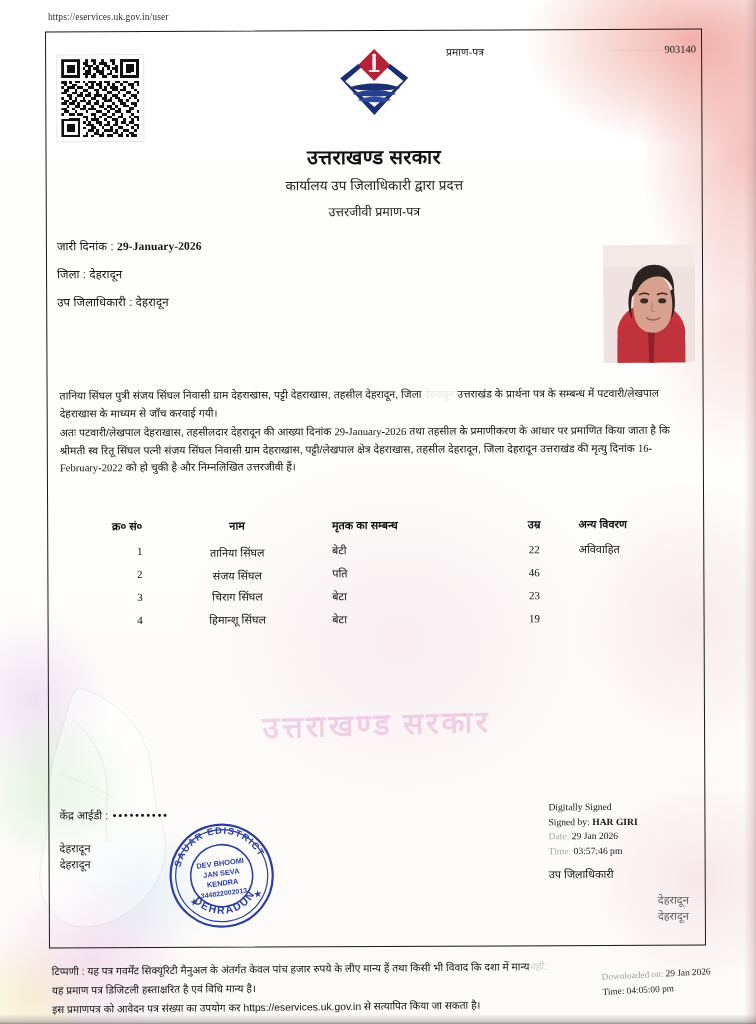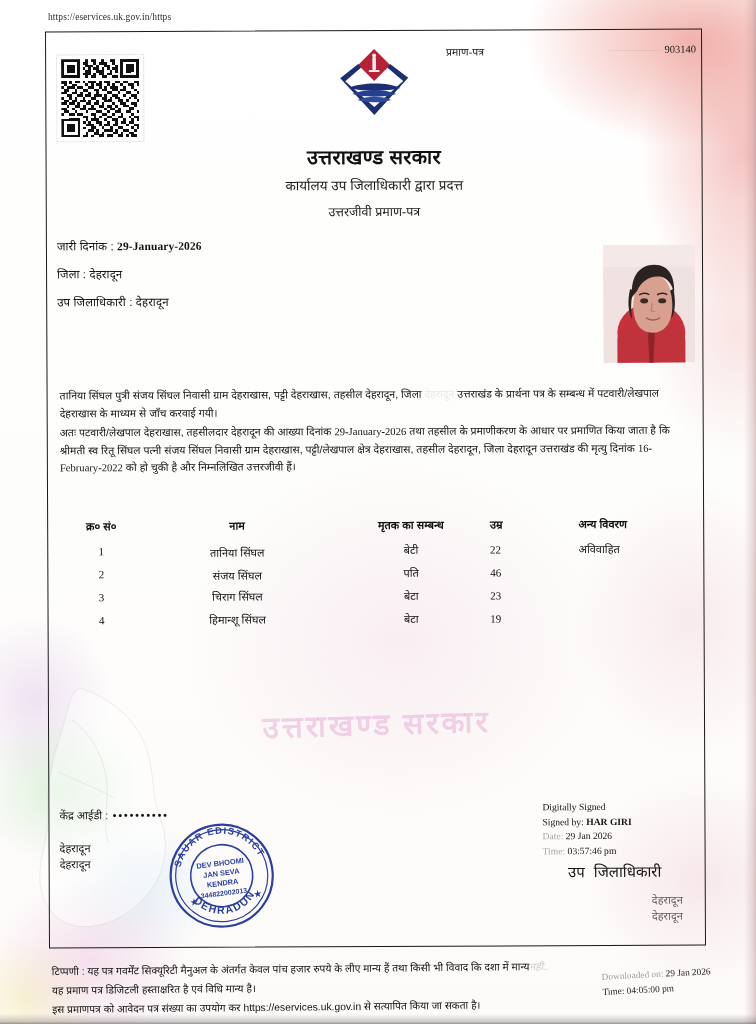--- a/index.html
+++ b/index.html
@@ -109,24 +109,24 @@
   .gap{color:rgba(30,30,30,.10);}
   .dt{font-family:"Liberation Serif","DejaVu Serif",serif;}
 
   
   .tbl{
     position:absolute;left:12px;top:483px;width:632px;
     border-collapse:collapse;font-size:11px;color:#111;
   }
   .tbl th{font-weight:bold;font-size:11px;padding:3px 0 6px 0;}
   .tbl td{padding:4px 0;}
-  .c-sno{width:13%;text-align:center;}
+  .c-sno{width:13%;text-align:right;}
   .c-name{width:30%;text-align:center;}
-  .c-rel{width:25%;text-align:center;}
-  .c-age{width:14%;text-align:left;}
+  .c-rel{width:25%;text-align:left;}
+  .c-age{width:14%;text-align:center;}
   .c-oth{width:18%;text-align:left;}
   .tbl td.c-sno,.tbl td.c-age{font-family:"Liberation Serif","DejaVu Serif",serif;}
 
   
   .tbl tr.r1 td.c-name{transform:translateY(2px);}
   .tbl tr.r2 td.c-name{transform:translateY(2px);}
 
   
   .wm{
     position:absolute;left:0;right:0;top:672px;text-align:center;
@@ -140,28 +140,28 @@
   .kendra .dots{font-family:"Liberation Mono","DejaVu Sans Mono",monospace;letter-spacing:-1px;}
   .kendra .l2{margin-top:18px;line-height:16px;}
 
   .stamp{
     position:absolute;left:118px;top:790px;width:108px;height:108px;
     transform:rotate(-7deg);
   }
 
   
   .dsig{
-    position:absolute;right:12px;top:770px;width:150px;text-align:left;
+    position:absolute;right:6px;top:770px;width:150px;text-align:left;
     font-size:9.6px;line-height:14.5px;color:#131313;
     font-family:"Liberation Serif","DejaVu Serif",serif;
   }
   .dsig .b{font-weight:bold;}
   .dsig .faint{color:rgba(25,25,25,.40);}
-  .dsig .post{margin-top:9px;font-size:15px;text-align:center;padding-right:6px;
-    font-family:Liberation Mono, monospace;}
+  .dsig .post{margin-top:9px;font-size:11px;text-align:left;padding-right:6px;
+    font-family:Liberation Sans, sans-serif;}
   .dsig .place{margin-top:10px;font-size:11px;text-align:right;padding-right:10px;line-height:16px;
     font-family:"Liberation Sans","DejaVu Sans",sans-serif;color:rgba(25,25,25,.70);}
 
   
   .footer{
     position:absolute;left:52px;top:960px;width:600px;
     font-size:10.3px;line-height:18px;color:#111;
     transform:rotate(-0.6deg);
   }
   .footer div{margin-bottom:1px;}
@@ -191,21 +191,21 @@
 <div id="scan"></div>
 
 <svg id="map-wm" viewBox="0 0 180 260">
   <path d="M70 8 C96 16 120 34 132 58 C146 86 140 112 150 138 C160 164 156 192 138 214
            C120 236 92 250 66 246 C44 242 32 224 30 202 C28 176 40 156 38 132
            C36 104 44 74 52 50 C58 30 60 12 70 8 Z" fill="rgba(255,255,255,.75)" stroke="rgba(170,170,175,.35)" stroke-width="1"></path>
   <path d="M62 40 C80 52 92 74 96 96 C100 120 92 140 98 162" fill="none" stroke="rgba(150,155,160,.30)" stroke-width="1"></path>
   <path d="M48 92 C66 100 86 108 104 118" fill="none" stroke="rgba(150,155,160,.25)" stroke-width="1"></path>
 </svg>
 
-<div class="url-line">https://eservices.uk.gov.in/https</div>
+<div class="url-line">https://eservices.uk.gov.in/user</div>
 
 <div class="frame">
  <div class="frame-inner">
 
   <div class="qr-box">
     <svg class="qr-grid" viewBox="0 0 29 29" shape-rendering="crispEdges">
       <rect width="29" height="29" fill="#fff"></rect>
       <g fill="#111">
         <path d="M0 0h7v1H0zM0 1h1v1H0zM6 1h1v1H6zM0 2h1v1H0zM2 2h3v1H2zM6 2h1v1H6zM0 3h1v1H0zM2 3h3v1H2zM6 3h1v1H6zM0 4h1v1H0zM2 4h3v1H2zM6 4h1v1H6zM0 5h1v1H0zM6 5h1v1H6zM0 6h7v1H0z"></path>
         <path d="M22 0h7v1h-7zM22 1h1v1h-1zM28 1h1v1h-1zM22 2h1v1h-1zM24 2h3v1h-3zM28 2h1v1h-1zM22 3h1v1h-1zM24 3h3v1h-3zM28 3h1v1h-1zM22 4h1v1h-1zM24 4h3v1h-3zM28 4h1v1h-1zM22 5h1v1h-1zM28 5h1v1h-1zM22 6h7v1h-7z"></path>

